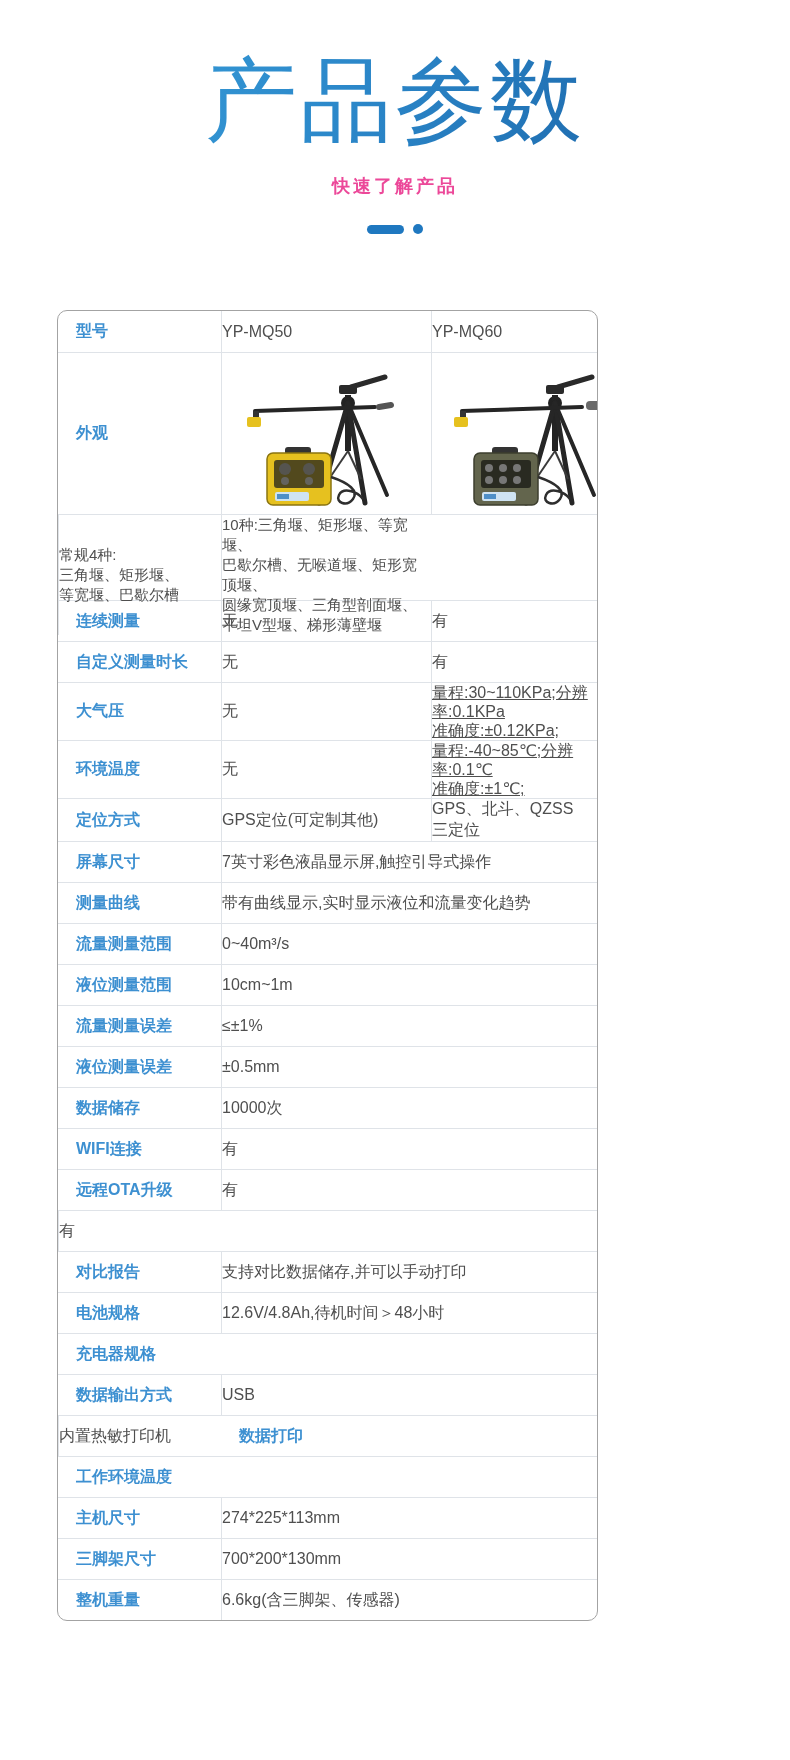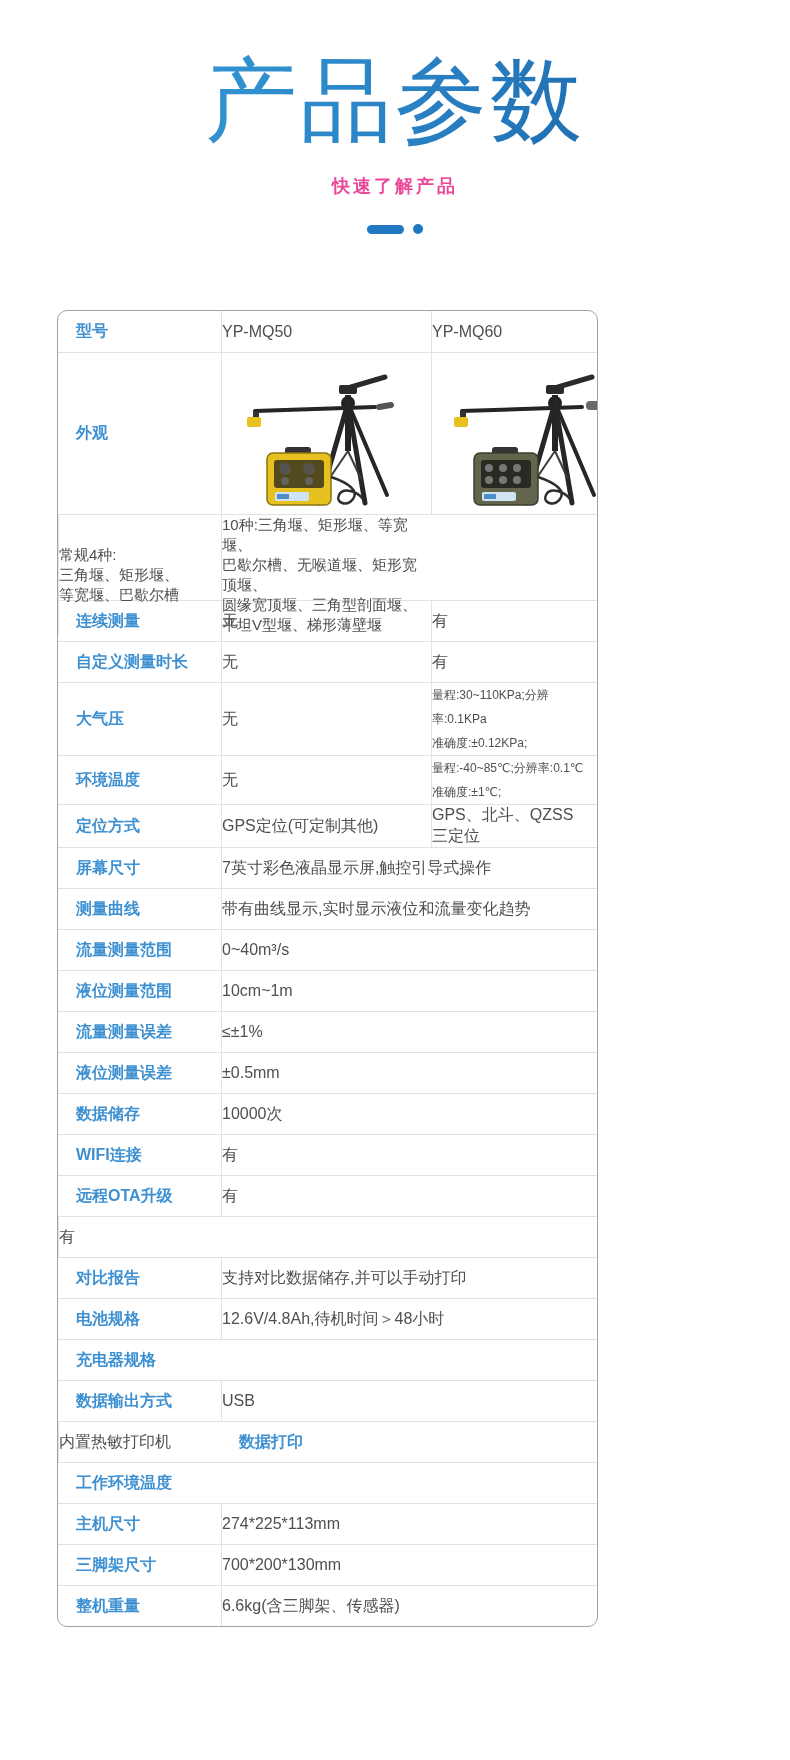--- a/index.html
+++ b/index.html
@@ -40,21 +40,21 @@
   .row.span { grid-template-columns:163px 1fr; }
   .row + .row { border-top:1px solid #dfe3e8; }
   .cell { display:flex; align-items:center; font-size:16px; color:#4f4f4f; }
   .cell.label { padding-left:18px; color:#3d90d1; font-weight:bold; }
   .cell.val { padding-right:8px; border-left:1px solid #dfe3e8; white-space:pre-line; }
   .row-model { height:40px; }
   .row-appearance { height:162px; }
   .row-appearance .cell.val { padding:4px 0 4px 4px; justify-content:center; }
   .row-weir { height:86px; }
   .row-weir .cell.val { font-size:15px; line-height:20px; }
-  .cell.two-line { font-size:12px; line-height:24px; }
+  .cell.two-line { font-size:16px; line-height:19px;text-decoration:underline; }
   .img-box { width:200px; height:150px; }
 </style>
 </head>
 <body>
 
 <div class="page">
 
   <div class="hero-title">产品参数</div>
   <div class="hero-subtitle">快速了解产品</div>
   <div class="hero-divider">

